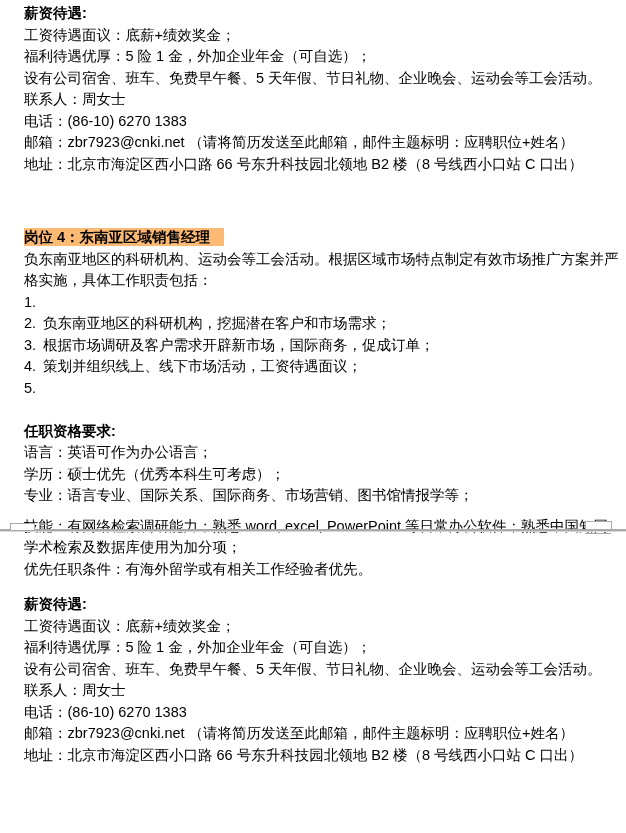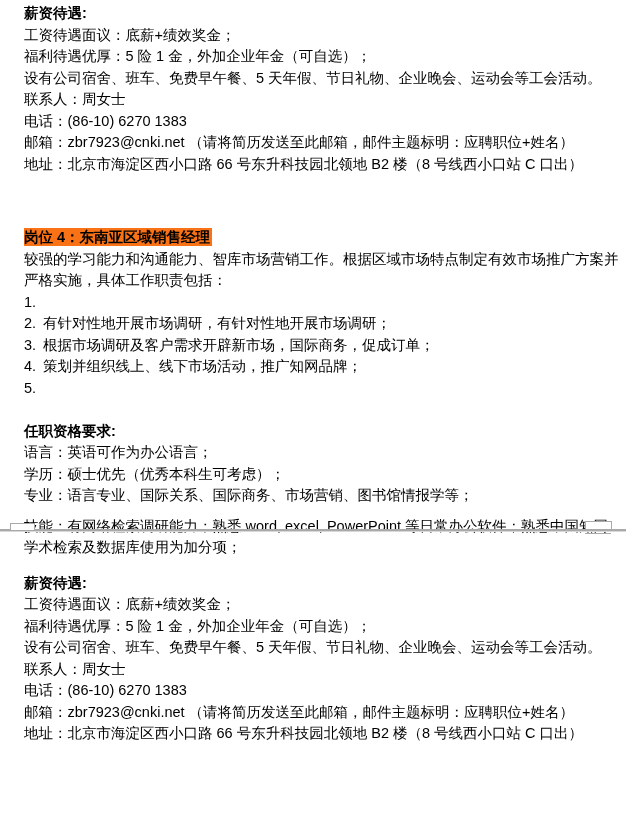--- a/index.html
+++ b/index.html
@@ -14,23 +14,23 @@
     color: #000000;
   }
   .content {
     position: absolute;
     left: 24px; top: 3px;
     width: 597px;
   }
   .bold { font-weight: bold; }
   .title-line { line-height: 21.5px; }
   .hl {
-    background: #f97316;
+    background: #fdba74;
     font-weight: bold;
-    padding: 1px 2px 1px 0;
+    padding: 1px 14px 1px 0;
   }
   .spacer-large { height: 52px; }
   .spacer-line  { height: 21.5px; }
   .spacer-pagegap { height: 9px; }
   .spacer-mid   { height: 14px; }
   .list-item { display: flex; }
   .list-item .num { flex: none; width: 19px; }
   
   .pagebreak-line {
     position: absolute;
@@ -75,51 +75,52 @@
     <div>邮箱：zbr7923@cnki.net （请将简历发送至此邮箱，邮件主题标明：应聘职位+姓名）</div>
     <div>地址：北京市海淀区西小口路 66 号东升科技园北领地 B2 楼（8 号线西小口站 C 口出）</div>
   </div>
 
   <div class="spacer-large"></div>
 
   <div class="title-line">
     <span class="hl">岗位 4：东南亚区域销售经理</span>
   </div>
 
-  <div>较强的学习能力和沟通能力、智库市场营销工作。根据区域市场特点制定有效市场推广方案并严格实施，具体工作职责包括：</div>
+  <div>负东南亚地区的科研机构、运动会等工会活动。根据区域市场特点制定有效市场推广方案并严格实施，具体工作职责包括：</div>
 
   <div class="list-item">
     <span class="num">1.</span>
   </div>
   <div class="list-item">
     <span class="num">2.</span>
-    <span>有针对性地开展市场调研，有针对性地开展市场调研；</span>
+    <span>负东南亚地区的科研机构，挖掘潜在客户和市场需求；</span>
   </div>
   <div class="list-item">
     <span class="num">3.</span>
     <span>根据市场调研及客户需求开辟新市场，国际商务，促成订单；</span>
   </div>
   <div class="list-item">
     <span class="num">4.</span>
-    <span>策划并组织线上、线下市场活动，推广知网品牌；</span>
+    <span>策划并组织线上、线下市场活动，工资待遇面议；</span>
   </div>
   <div class="list-item">
     <span class="num">5.</span>
   </div>
 
   <div class="spacer-line"></div>
 
   <div class="bold">任职资格要求:</div>
   <div>语言：英语可作为办公语言；</div>
   <div>学历：硕士优先（优秀本科生可考虑）；</div>
   <div>专业：语言专业、国际关系、国际商务、市场营销、图书馆情报学等；</div>
 
   <div class="spacer-pagegap"></div>
 
   <div>技能：有网络检索调研能力；熟悉 word, excel, PowerPoint 等日常办公软件；熟悉中国知网学术检索及数据库使用为加分项；</div>
+  <div>优先任职条件：有海外留学或有相关工作经验者优先。</div>
 
   <div class="spacer-mid"></div>
 
   <div>
     <div class="bold">薪资待遇:</div>
     <div>工资待遇面议：底薪+绩效奖金；</div>
     <div>福利待遇优厚：5 险 1 金，外加企业年金（可自选）；</div>
     <div>设有公司宿舍、班车、免费早午餐、5 天年假、节日礼物、企业晚会、运动会等工会活动。</div>
     <div>联系人：周女士</div>
     <div>电话：(86-10) 6270 1383</div>

